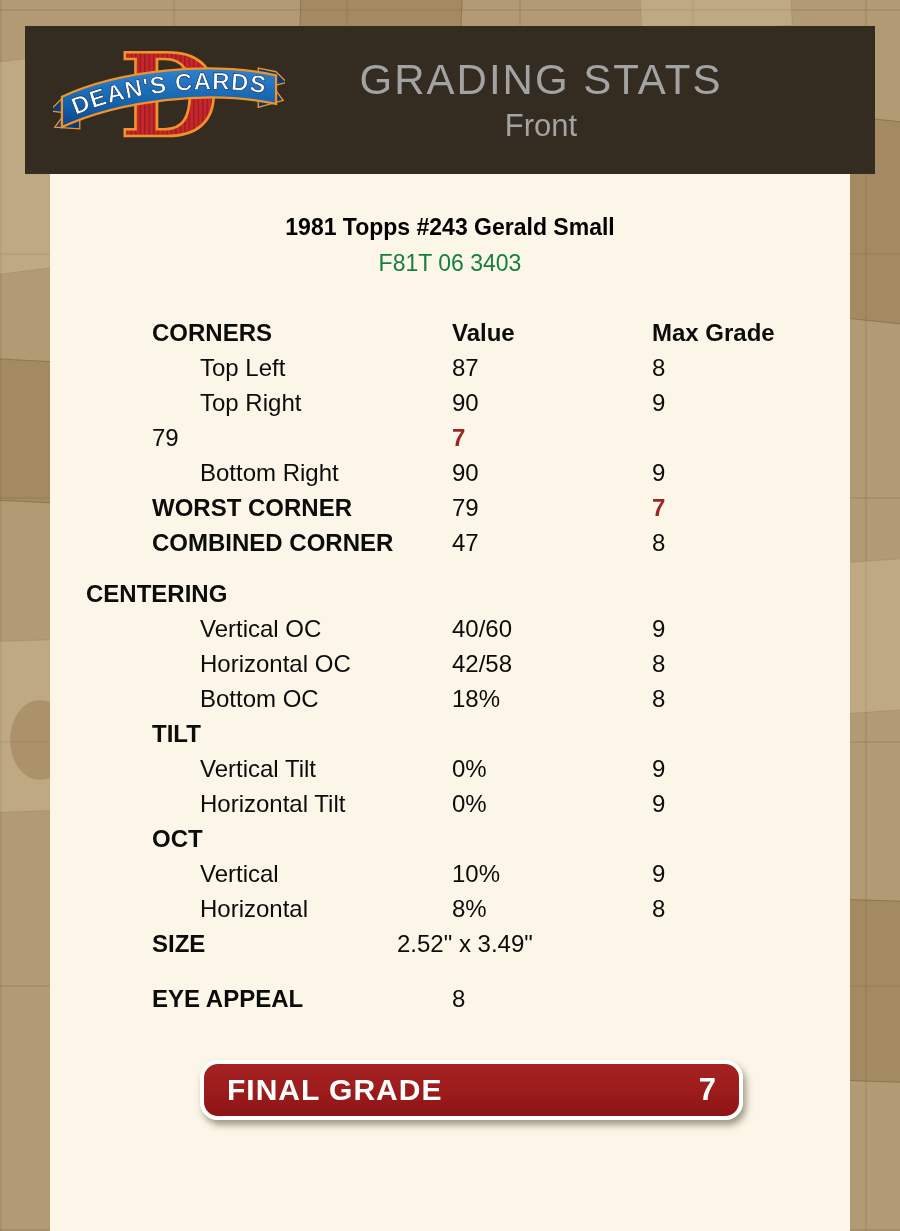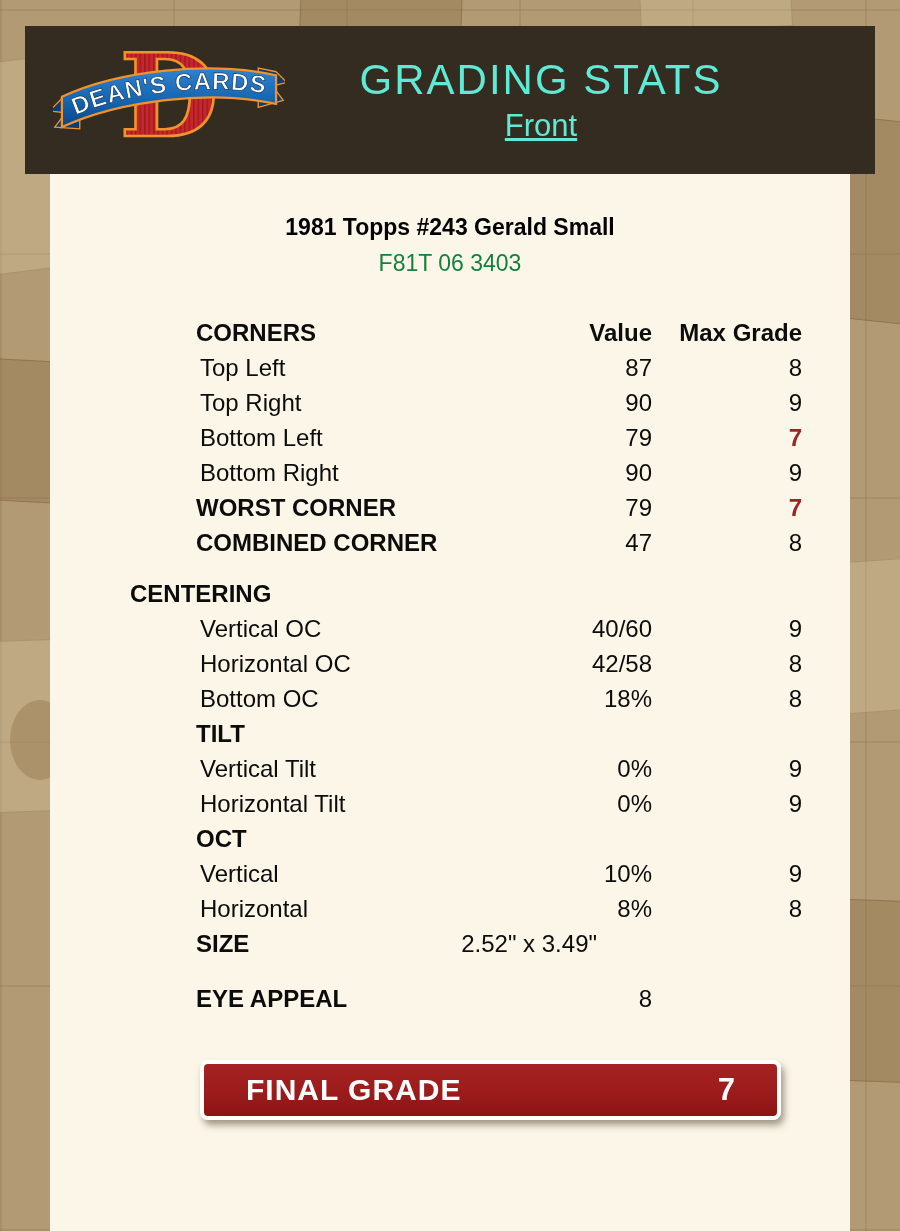--- a/index.html
+++ b/index.html
@@ -32,57 +32,57 @@
   .c11{ left:300px; top:-10px; width:160px; height:40px; transform:rotate(2deg); }
   .c12{ left:640px; top:-14px; width:150px; height:42px; transform:rotate(-3deg); }
 
   
   .header-bar {
     position:absolute; left:25px; top:26px; width:850px; height:148px;
     background:#342b21; z-index:2;
     display:flex; align-items:center;
   }
   .logo-wrap { flex:none; width:232px; margin-left:28px; }
-  .header-text { flex:1; text-align:center; color:#5eead4; margin-right:78px; }
+  .header-text { flex:1; text-align:center; color:#a3a3a3; margin-right:78px; }
   .header-title { font-size:42px; letter-spacing:2px; line-height:46px; }
-  .header-subtitle { font-size:31px; line-height:36px; margin-top:5px;text-decoration:underline; }
+  .header-subtitle { font-size:31px; line-height:36px; margin-top:5px; }
 
   
   .panel {
     position:absolute; left:50px; top:174px; width:800px; height:1148px;
     background:#fbf6e7; z-index:1;
   }
   .card-title  { margin-top:38px; text-align:center; font-size:23px; font-weight:bold; color:#000; line-height:30px; }
   .card-serial { margin-top:6px;  text-align:center; font-size:23px; color:#15803d; line-height:30px; }
 
   .grades { margin-top:37px; }
   .grow {
     display:grid; grid-template-columns:300px 200px 150px;
     padding-left:102px; height:35px; align-items:center;
     font-size:24px; color:#0c0c0c;
   }
   .grow .label { text-align:left; white-space:nowrap; }
-  .grow .val, .grow .max { text-align:right; }
+  .grow .val, .grow .max { text-align:left; }
   .indent .label { padding-left:48px; }
-  .section .label { font-weight:bold;margin-left:44px; }
+  .section .label { font-weight:bold; }
   .head .val, .head .max { font-weight:bold; }
   .red { color:#9a2723; font-weight:bold; }
   .gap    { margin-top:16px;padding-left:36px; }
   .gap-lg { margin-top:20px; }
   .size-val { transform:translateX(-55px); white-space:nowrap; }
 
   
   .final-grade {
     position:absolute; left:150px; top:886px;
     width:489px; height:52px;
     background:linear-gradient(180deg,#a62222 0%, #9c1b1b 55%, #8c1414 100%);
-    border:4px solid #ffffff; border-radius:8px;
+    border:4px solid #ffffff; border-radius:18px;
     box-shadow:3px 5px 7px rgba(85,72,55,.55);
     display:flex; align-items:center; justify-content:space-between;
-    padding:0 42px; box-sizing:content-box;
+    padding:0 23px; box-sizing:content-box;
     color:#ffffff; font-weight:bold; cursor:pointer;
   }
   .final-grade .fg-label { font-size:30px; letter-spacing:1px; }
   .final-grade .fg-value { font-size:31px; }
 </style>
 </head>
 <body>
 
 <div class="collage">
   <div class="cg-light c1"></div>
@@ -147,21 +147,20 @@
       <span class="max">8</span>
     </div>
 
     <div class="grow indent">
       <span class="label">Top Right</span>
       <span class="val">90</span>
       <span class="max">9</span>
     </div>
 
     <div class="grow indent">
-      <span class="label">Bottom Left</span>
       <span class="val">79</span>
       <span class="max red">7</span>
     </div>
 
     <div class="grow indent">
       <span class="label">Bottom Right</span>
       <span class="val">90</span>
       <span class="max">9</span>
     </div>
 

